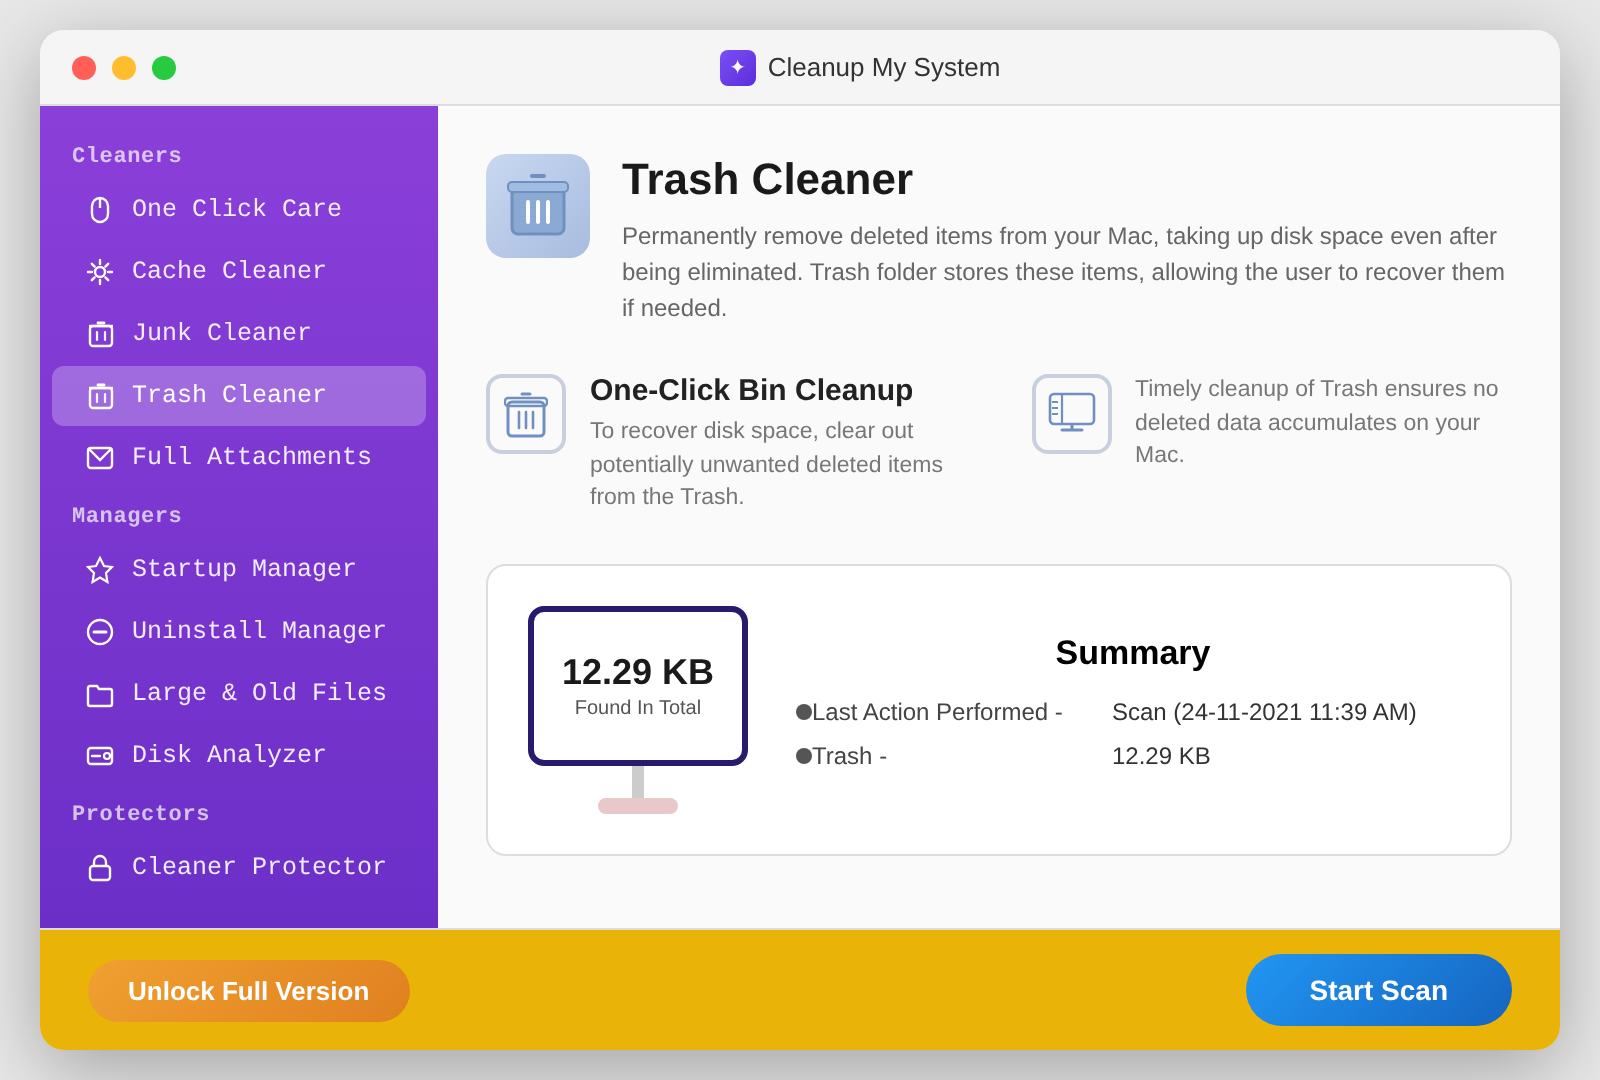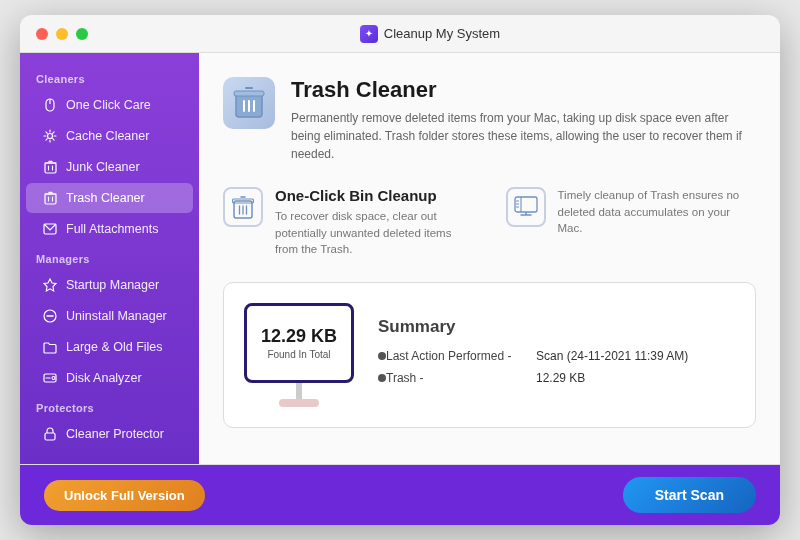--- a/index.html
+++ b/index.html
@@ -53,25 +53,26 @@
       border-radius: 4px;
       display: flex; align-items: center; justify-content: center;
       color: white; font-size: 10px;
     }
     .main-content {
       display: flex;
       flex: 1;
       overflow: hidden;
     }
     .sidebar {
-      width: 179px;
+      width: 199px;
       background: linear-gradient(180deg, #8B3FD9 0%, #6B2FC7 100%);
       padding: 12px 0;
       flex-shrink: 0;
       overflow-y: auto;
+      font-family: Liberation Mono, monospace;
     }
     .sidebar-section-label {
       color: rgba(255,255,255,0.7);
       font-size: 11px;
       font-weight: 600;
       padding: 8px 16px 4px;
       letter-spacing: 0.3px;
     }
     .sidebar-item {
       display: flex;
@@ -206,22 +207,23 @@
       height: 8px;
       background: #e8c8c8;
       border-radius: 4px;
     }
     .summary-details {
       flex: 1;
     }
     .summary-details h2 {
       font-size: 17px;
       font-weight: 700;
-      color: #404040;
+      color: #000000;
       margin-bottom: 12px;
+      text-align: center;
     }
     .summary-row {
       display: flex;
       align-items: baseline;
       gap: 0;
       margin-bottom: 8px;
     }
     .summary-dot {
       width: 8px; height: 8px;
       border-radius: 50%;
@@ -232,21 +234,21 @@
     .summary-label {
       font-size: 12px;
       color: #444;
       min-width: 150px;
     }
     .summary-value {
       font-size: 12px;
       color: #333;
     }
     .footer {
-      background: #6d28d9;
+      background: #eab308;
       border-top: 1px solid #ddd;
       padding: 12px 24px;
       display: flex;
       justify-content: space-between;
       align-items: center;
       flex-shrink: 0;
     }
     .unlock-btn {
       background: linear-gradient(135deg, #f0a030, #e08020);
       color: white;

